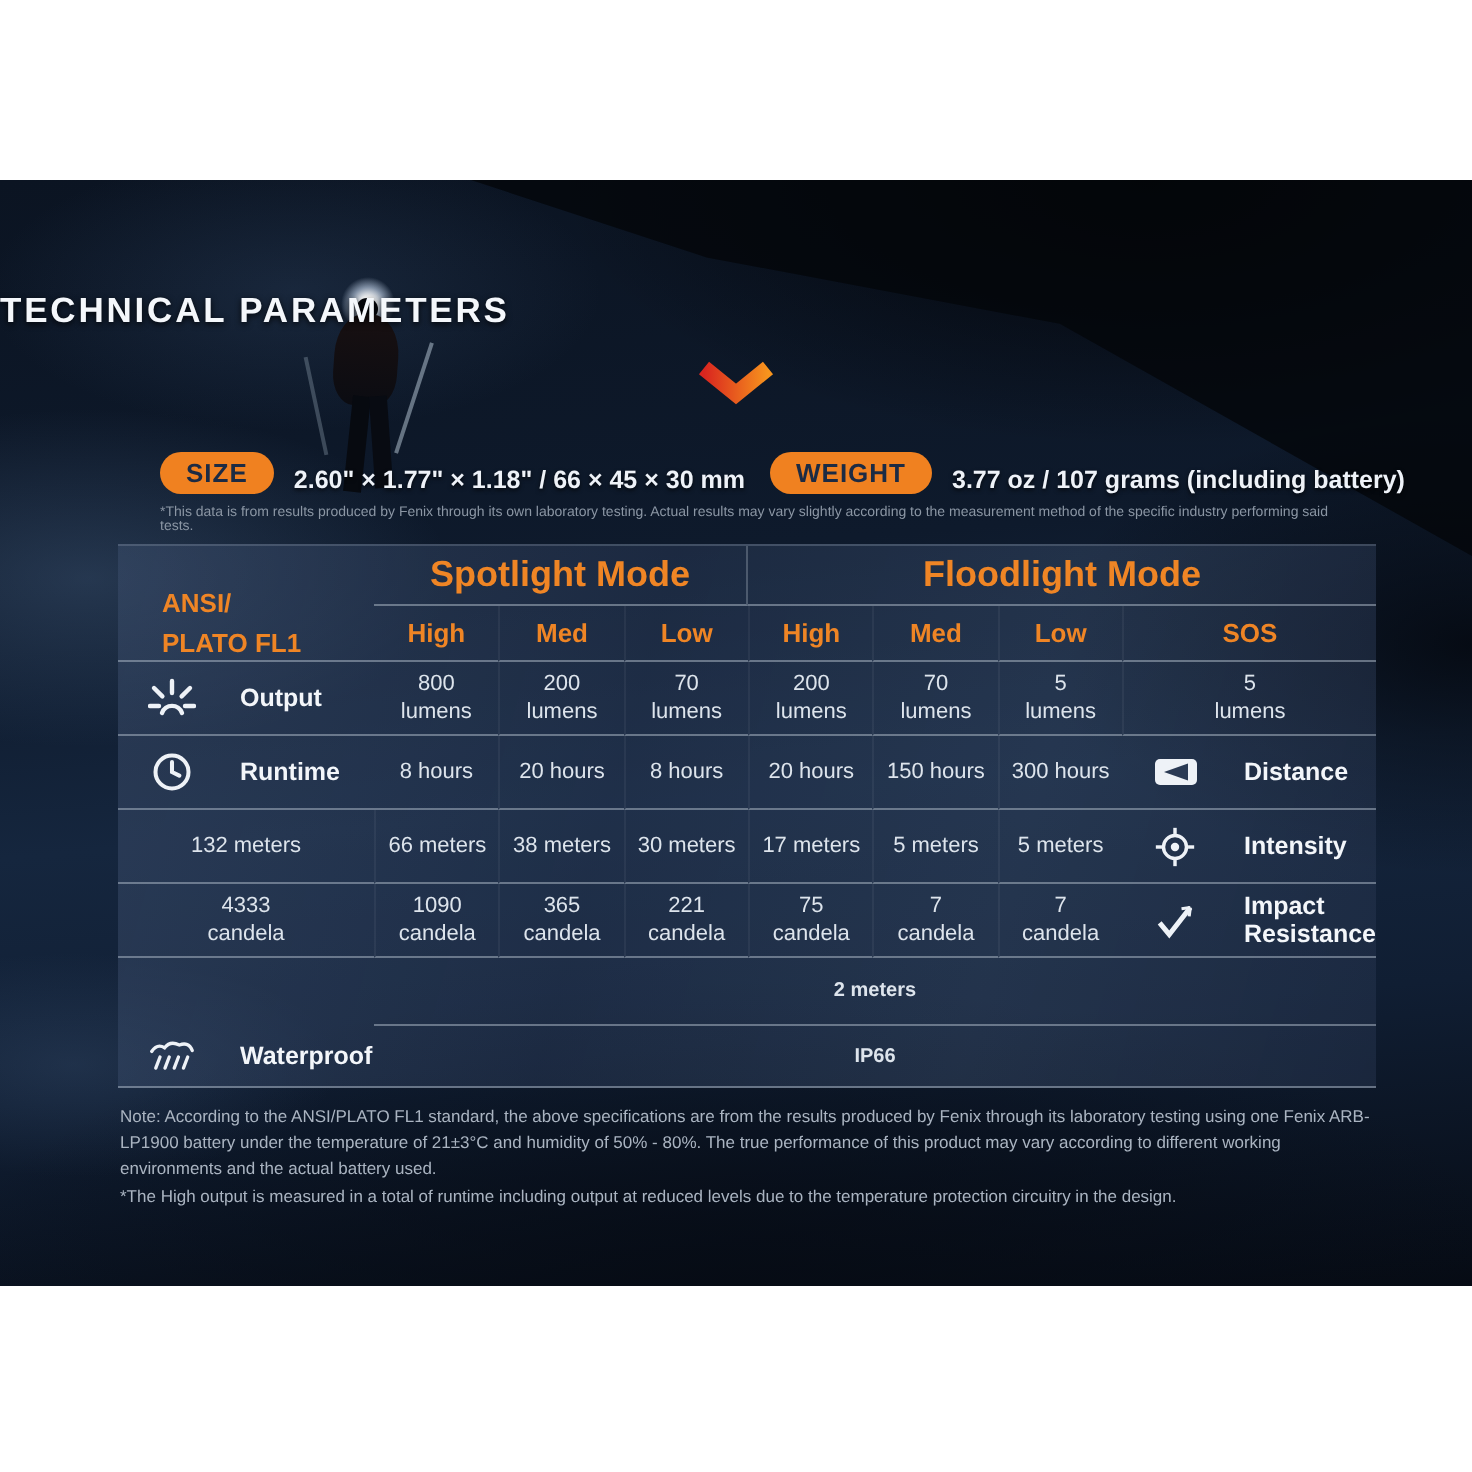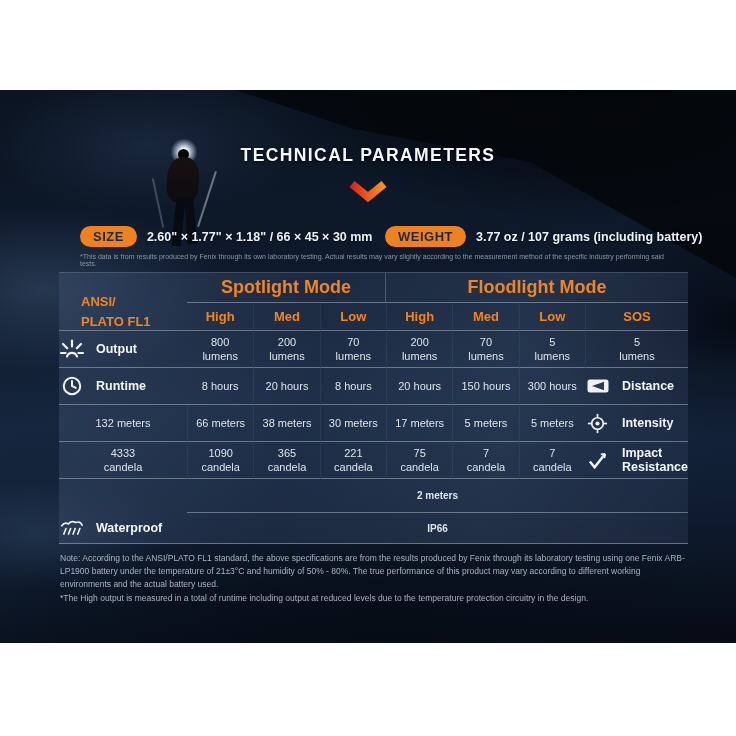--- a/index.html
+++ b/index.html
@@ -22,26 +22,26 @@
   .glow{position:absolute;left:22px;top:2px;width:28px;height:28px;border-radius:50%;
     background:radial-gradient(circle, rgba(255,255,255,0.98) 0 18%, rgba(215,232,255,0.55) 42%, rgba(215,232,255,0) 68%);}
   .head{position:absolute;left:30px;top:13px;width:11px;height:11px;border-radius:50%;background:#05070c;}
   .torso{position:absolute;left:19px;top:21px;width:32px;height:46px;border-radius:45% 45% 35% 35%;
     background:linear-gradient(180deg,#181011,#0b0c12);transform:rotate(4deg);}
   .leg1{position:absolute;left:26px;top:62px;width:9px;height:48px;background:#070a10;transform:rotate(6deg);}
   .leg2{position:absolute;left:38px;top:62px;width:9px;height:46px;background:#080b12;transform:rotate(-4deg);}
   .pole1{position:absolute;left:58px;top:34px;width:2px;height:58px;background:rgba(190,205,220,0.5);transform:rotate(18deg);}
   .pole2{position:absolute;left:9px;top:42px;width:2px;height:50px;background:rgba(150,165,180,0.35);transform:rotate(-12deg);}
   
-  .title{position:absolute;left:0;top:55px;width:100%;text-align:center;color:#f4f7fb;
+  .title{position:absolute;left:0;top:55px;width:100%;color:#f4f7fb;
     font-size:17.5px;font-weight:bold;letter-spacing:1.4px;text-shadow:0 1px 3px rgba(0,0,0,0.85);}
   .chevron{position:absolute;left:50%;top:89px;margin-left:-23px;}
   
   .specs{position:absolute;left:0;top:136px;width:100%;height:26px;}
-  .spec-group{position:absolute;display:inline-flex;align-items:center;}
+  .spec-group{position:absolute;display:inline-flex;align-items:flex-end;}
   .spec-size{left:80px;} .spec-weight{left:385px;}
   .pill{display:inline-block;padding:3px 13px;border-radius:13px;background:#f08120;
     color:#1c2b44;font-size:13px;font-weight:bold;letter-spacing:0.5px;}
   .spec-val{margin-left:10px;color:#eef2f8;font-size:12.5px;font-weight:bold;
     text-shadow:0 1px 2px rgba(0,0,0,0.7);}
   .disclaimer{position:absolute;left:80px;top:163px;width:600px;color:#8b96a4;font-size:7px;}
   
   .spec-table{position:absolute;left:59px;top:182px;width:629px;
     display:grid;grid-template-columns:128px repeat(7,1fr);
     grid-template-rows:30px 28px 37px 37px 37px 37px 34px 31px;
@@ -49,21 +49,21 @@
     border-top:1px solid rgba(170,185,200,0.25);}
   .cell{display:flex;align-items:center;justify-content:center;}
   .bline{border-bottom:1px solid rgba(178,190,203,0.5);}
   .corner{grid-row:1 / 3;grid-column:1;display:flex;flex-direction:column;justify-content:center;
     padding-left:22px;color:#ef8525;font-size:13px;font-weight:bold;line-height:1.5;margin-top:20px;}
   .mode-head{color:#ef8525;font-size:18px;font-weight:bold;}
   .mode-spot{grid-column:2 / 5;border-right:1px solid rgba(185,196,208,0.3);}
   .mode-flood{grid-column:5 / 9;}
   .lh{color:#ef8525;font-size:13px;font-weight:bold;text-align:right;}
   .lh + .lh{border-left:1px solid rgba(255,255,255,0.05);}
-  .rlabel{display:flex;align-items:center;gap:11px;padding-left:0;justify-content:flex-start;
+  .rlabel{display:flex;align-items:center;gap:21px;padding-left:14px;justify-content:flex-start;
     color:#f3f6fa;font-size:12.5px;font-weight:bold;line-height:1.15;white-space:pre-line;}
   .icon{width:26px;display:flex;align-items:center;justify-content:center;flex:0 0 26px;}
   .cv{color:#dde4ec;font-size:11px;line-height:1.3;text-align:center;white-space:pre-line;}
   .cv + .cv{border-left:1px solid rgba(255,255,255,0.05);}
   .spanval{grid-column:2 / 9;color:#dde4ec;font-size:10px;font-weight:bold;}
   
   .notes{position:absolute;left:60px;top:462px;width:626px;color:#aab4c1;font-size:8.5px;line-height:1.55;}
   .notes p{margin:0;}
 </style>
 </head>

